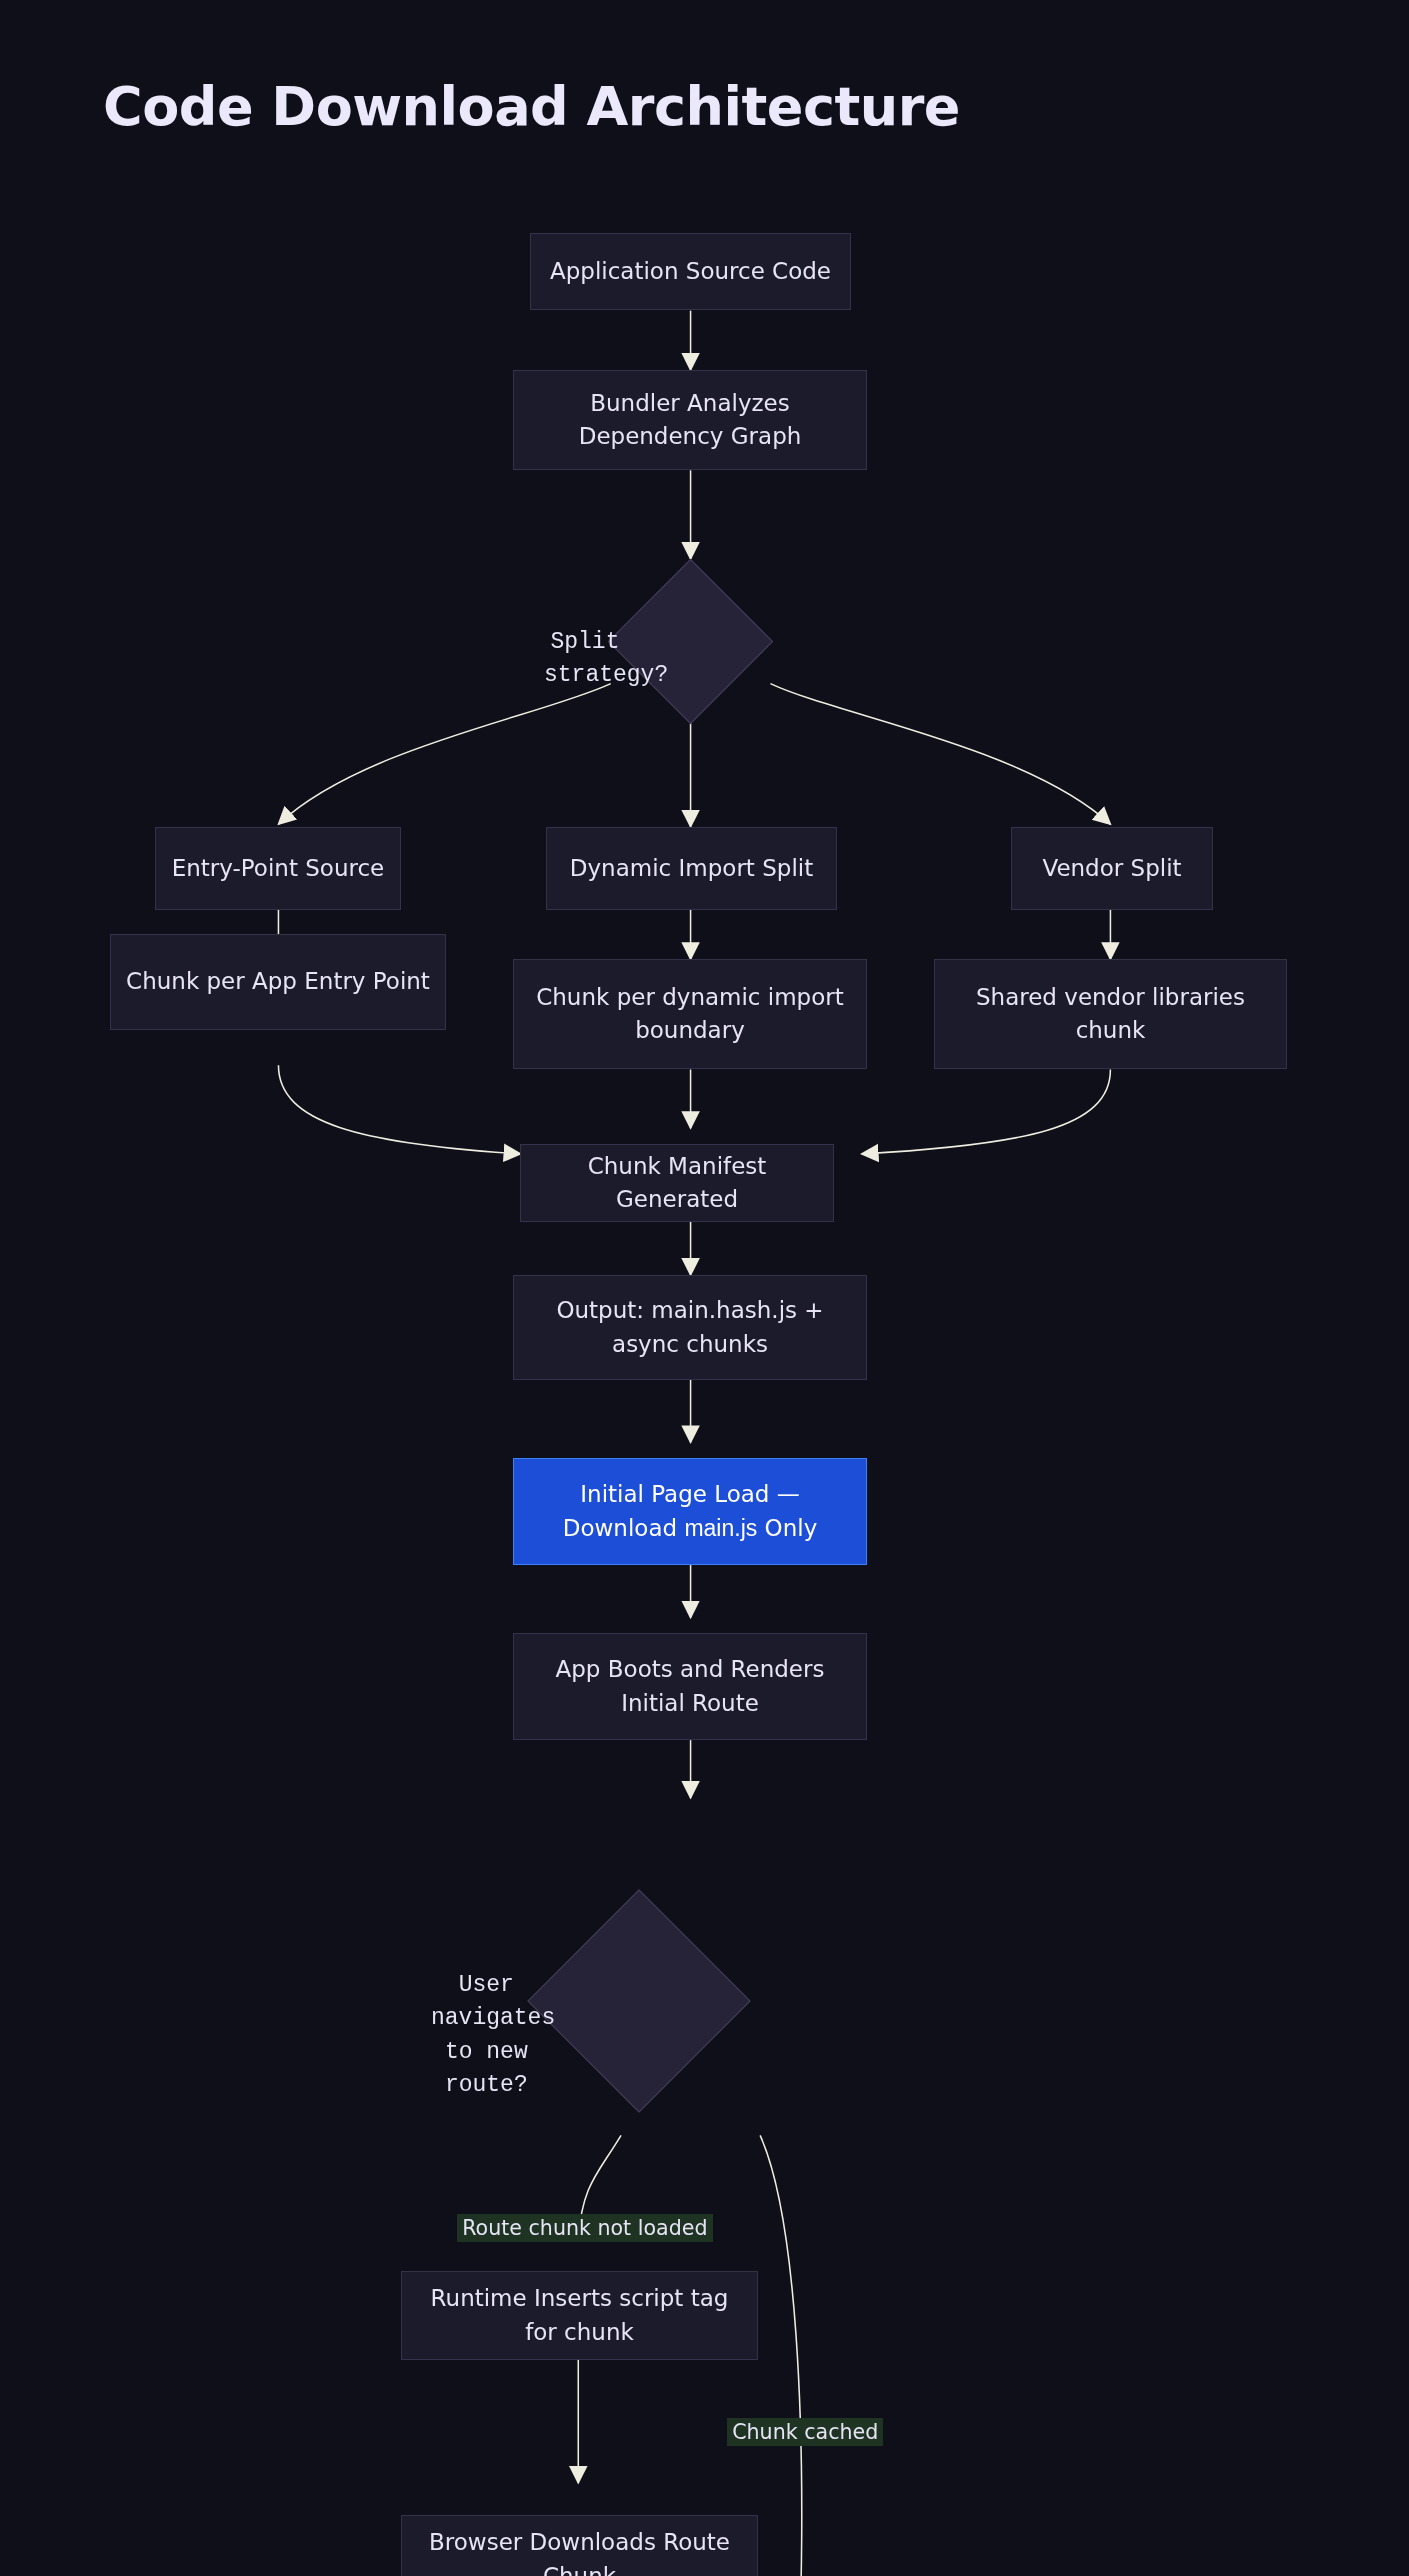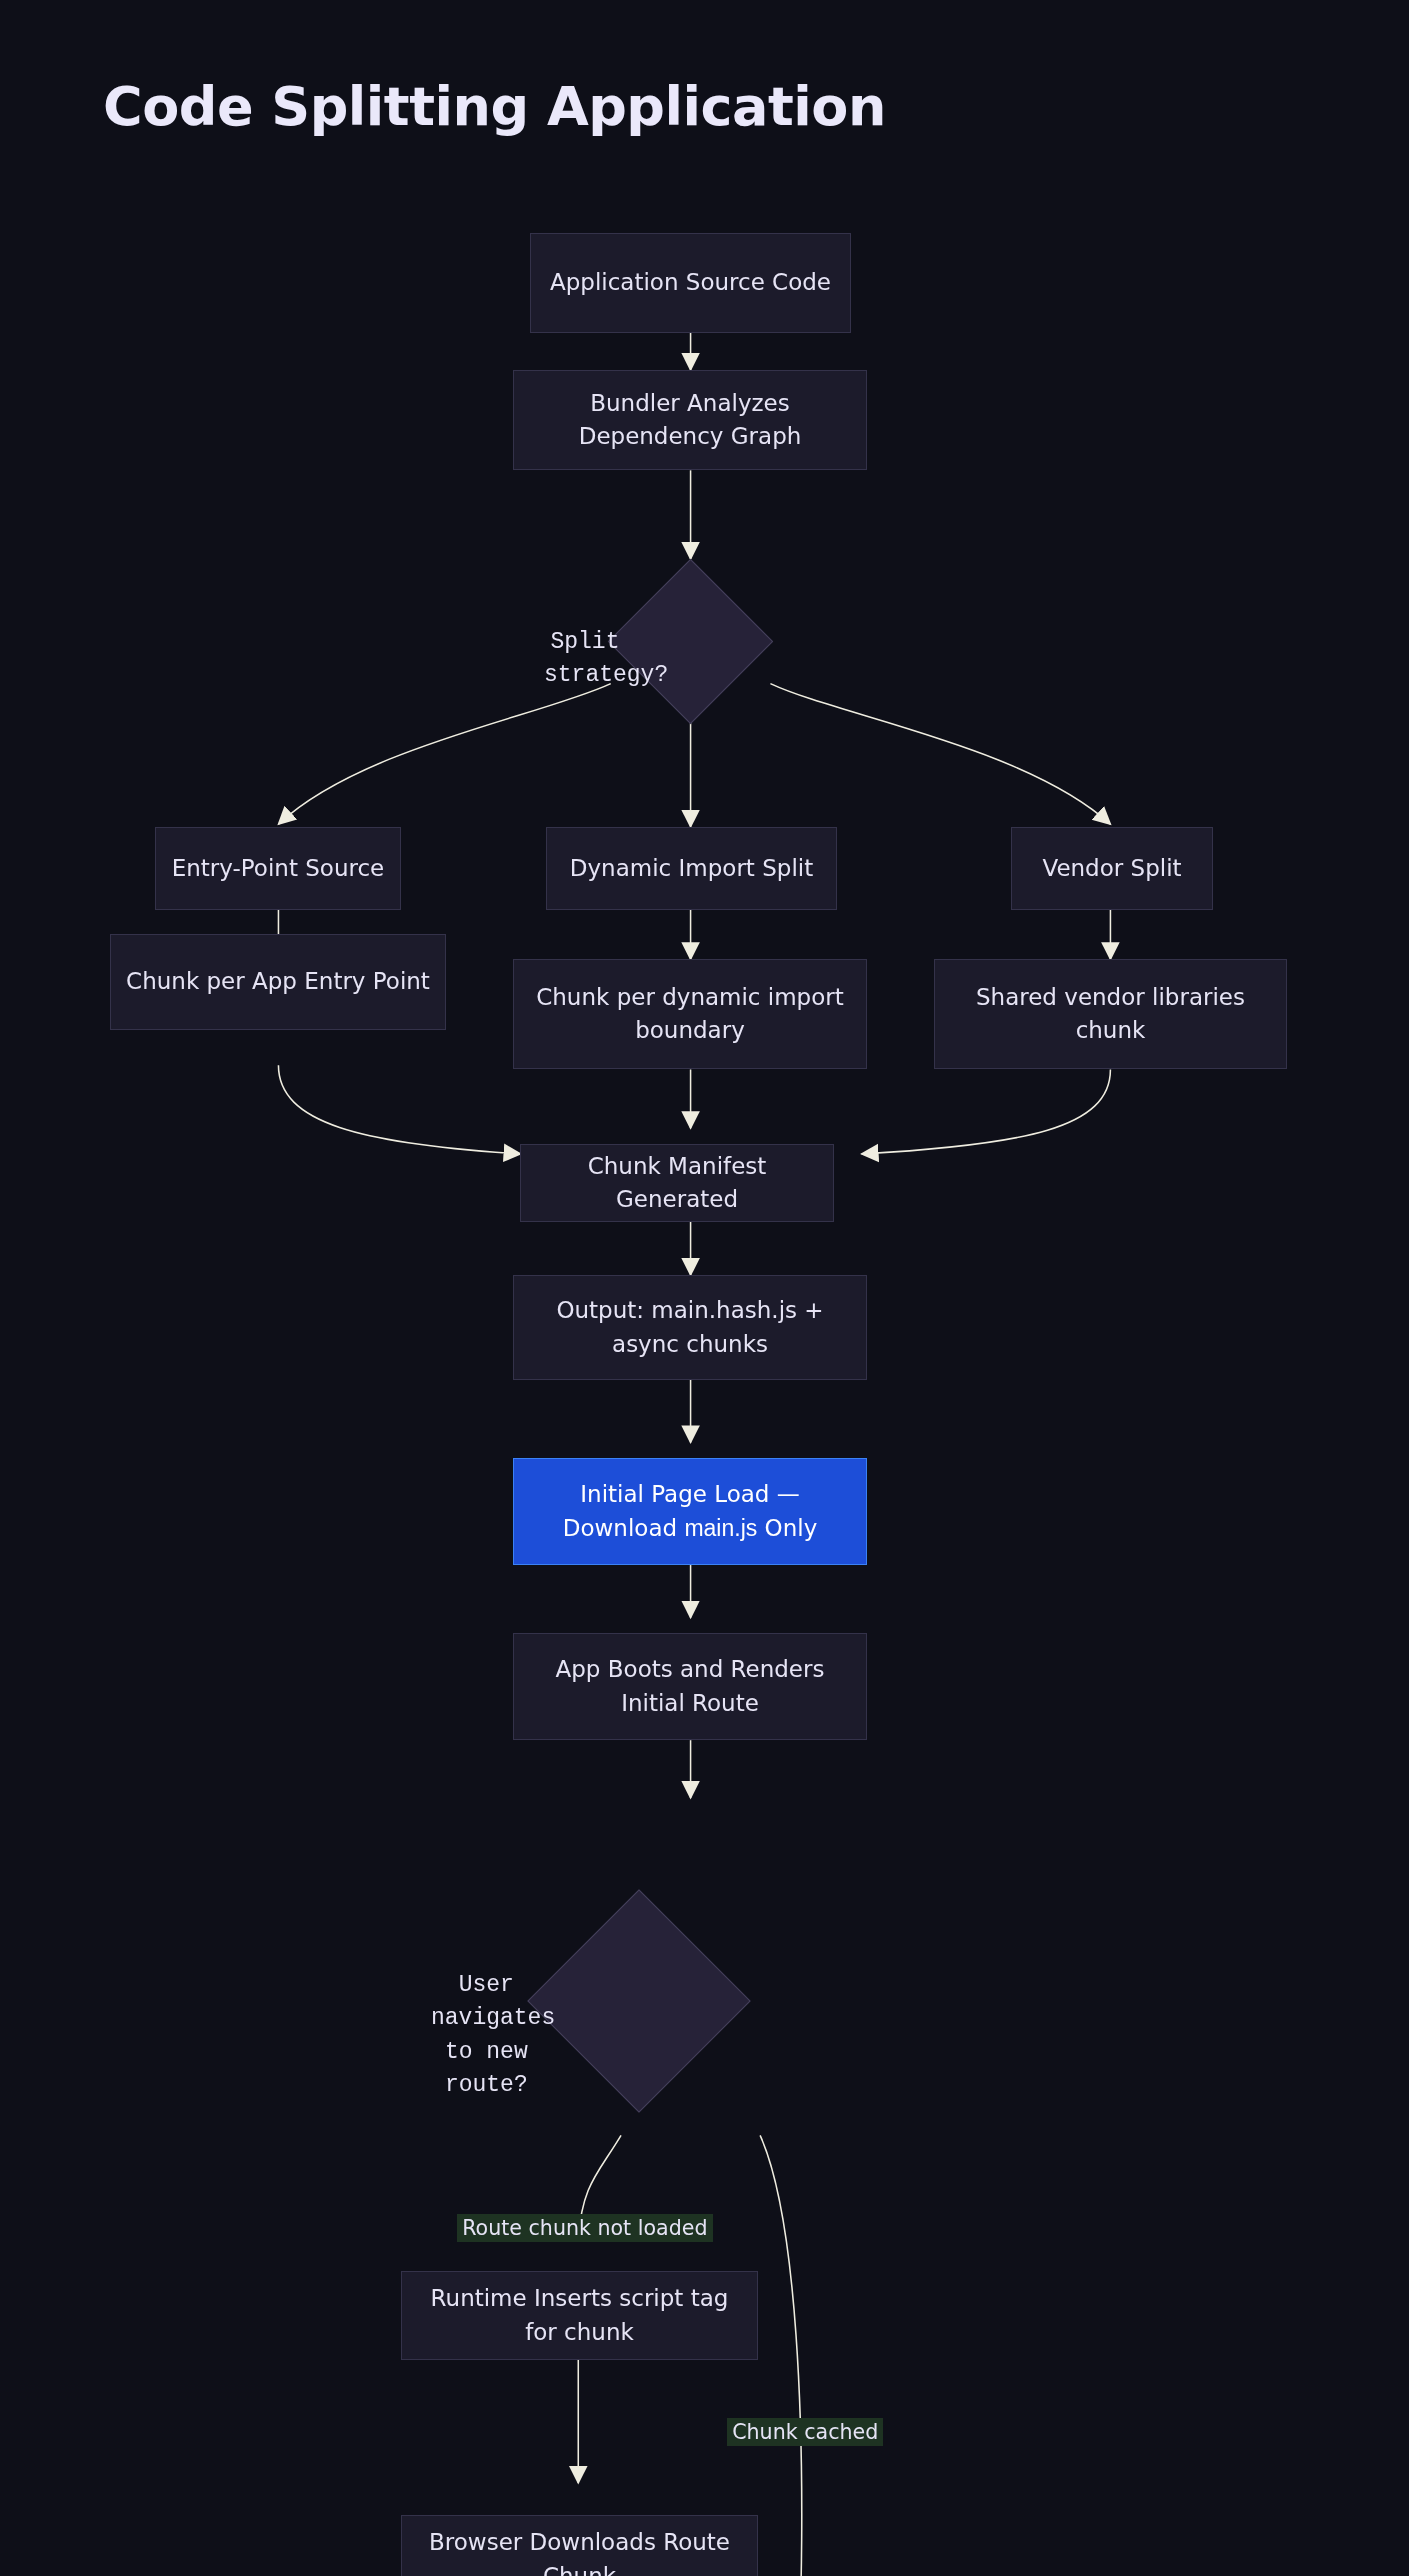--- a/index.html
+++ b/index.html
@@ -44,21 +44,21 @@
     position:absolute;
     background:#1E3322;color:#E6E4F5;font-size:20.6px;
     padding:2.1px 5.2px;white-space:nowrap;
   }
 </style>
 </head>
 <body>
 
 <div id="canvas">
 
-  <div class="title">Code Splitting Application</div>
+  <div class="title">Code Download Architecture</div>
 
   <svg id="edges" viewBox="0 0 2736 5740">
     <defs>
       <marker id="ah" markerWidth="14" markerHeight="14" refX="11" refY="7" orient="auto" markerUnits="strokeWidth">
         <path d="M0,1 L12,7 L0,13 z" fill="#EFEDE0"></path>
       </marker>
     </defs>
     <g fill="none" stroke="#EFEDE0" stroke-width="3" marker-end="url(#ah)">
       <path d="M1340,603 L1340,718"></path>
       <path d="M1340,913 L1340,1085"></path>
@@ -75,21 +75,21 @@
       <path d="M1340,2678 L1340,2800"></path>
       <path d="M1340,3038 L1340,3140"></path>
       <path d="M1340,3378 L1340,3490"></path>
       <path d="M1205,4145 C1160,4220 1130,4240 1122,4345"></path>
       <path d="M1475,4145 C1545,4300 1565,4700 1552,5110"></path>
       <path d="M1122,4580 L1122,4820"></path>
       <path d="M1122,5055 C1122,5120 1150,5090 1195,5110"></path>
     </g>
   </svg>
 
-  <div class="node" style="left:530px;top:233px;width:321px;height:100px;">
+  <div class="node" style="left:530px;top:233px;width:321px;height:77px;">
     <span>Application Source Code</span>
   </div>
 
   <div class="node" style="left:513px;top:370px;width:354px;height:100px;">
     <span>
       <span>Bundler Analyzes</span><br>
       <span>Dependency Graph</span>
     </span>
   </div>
 

